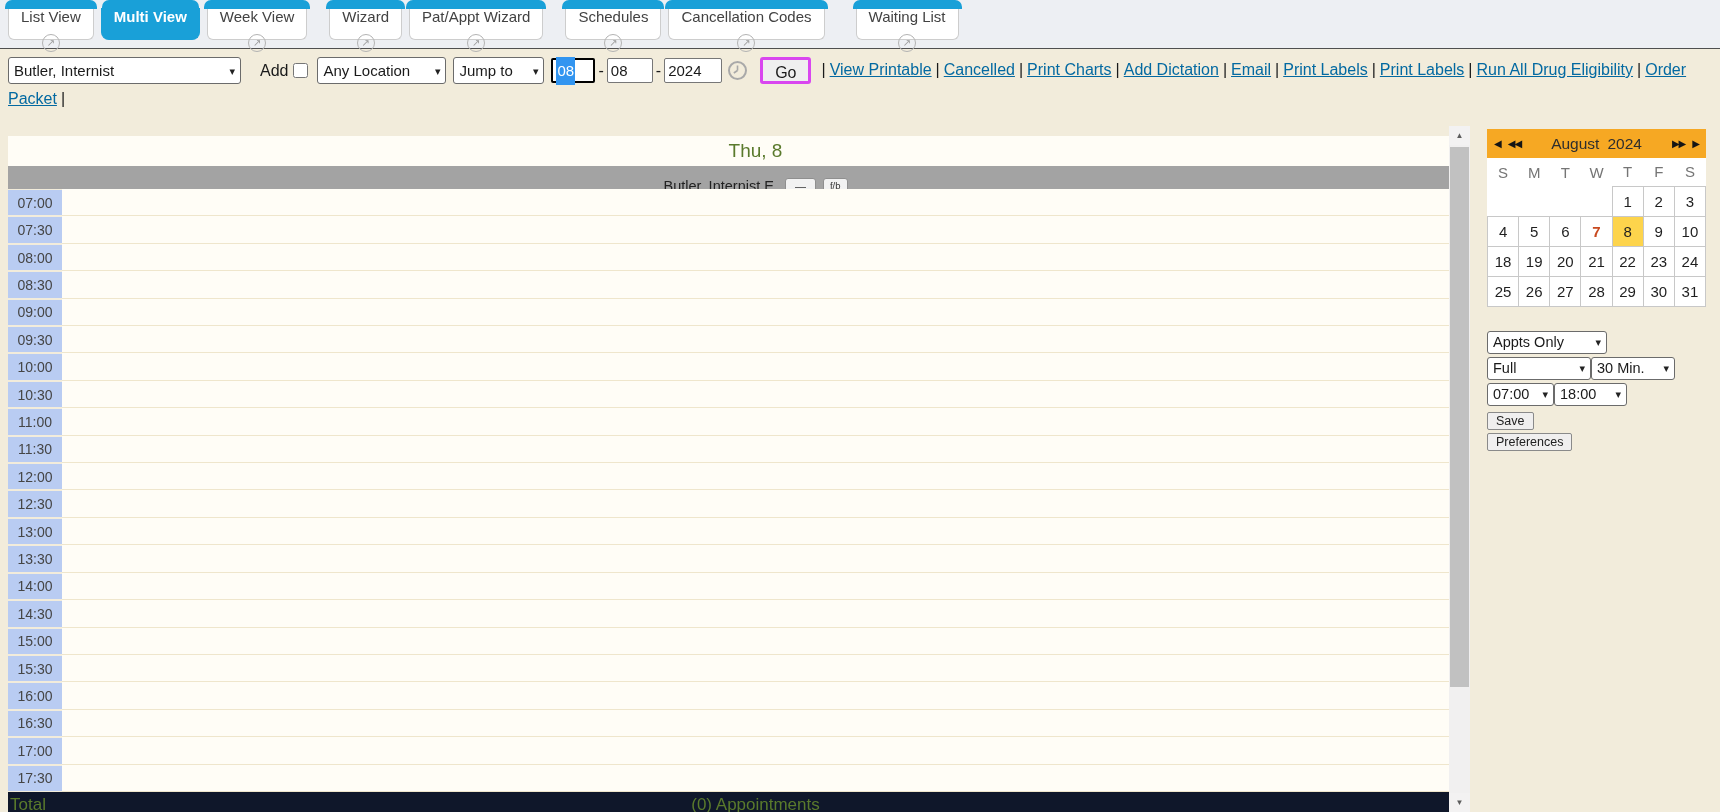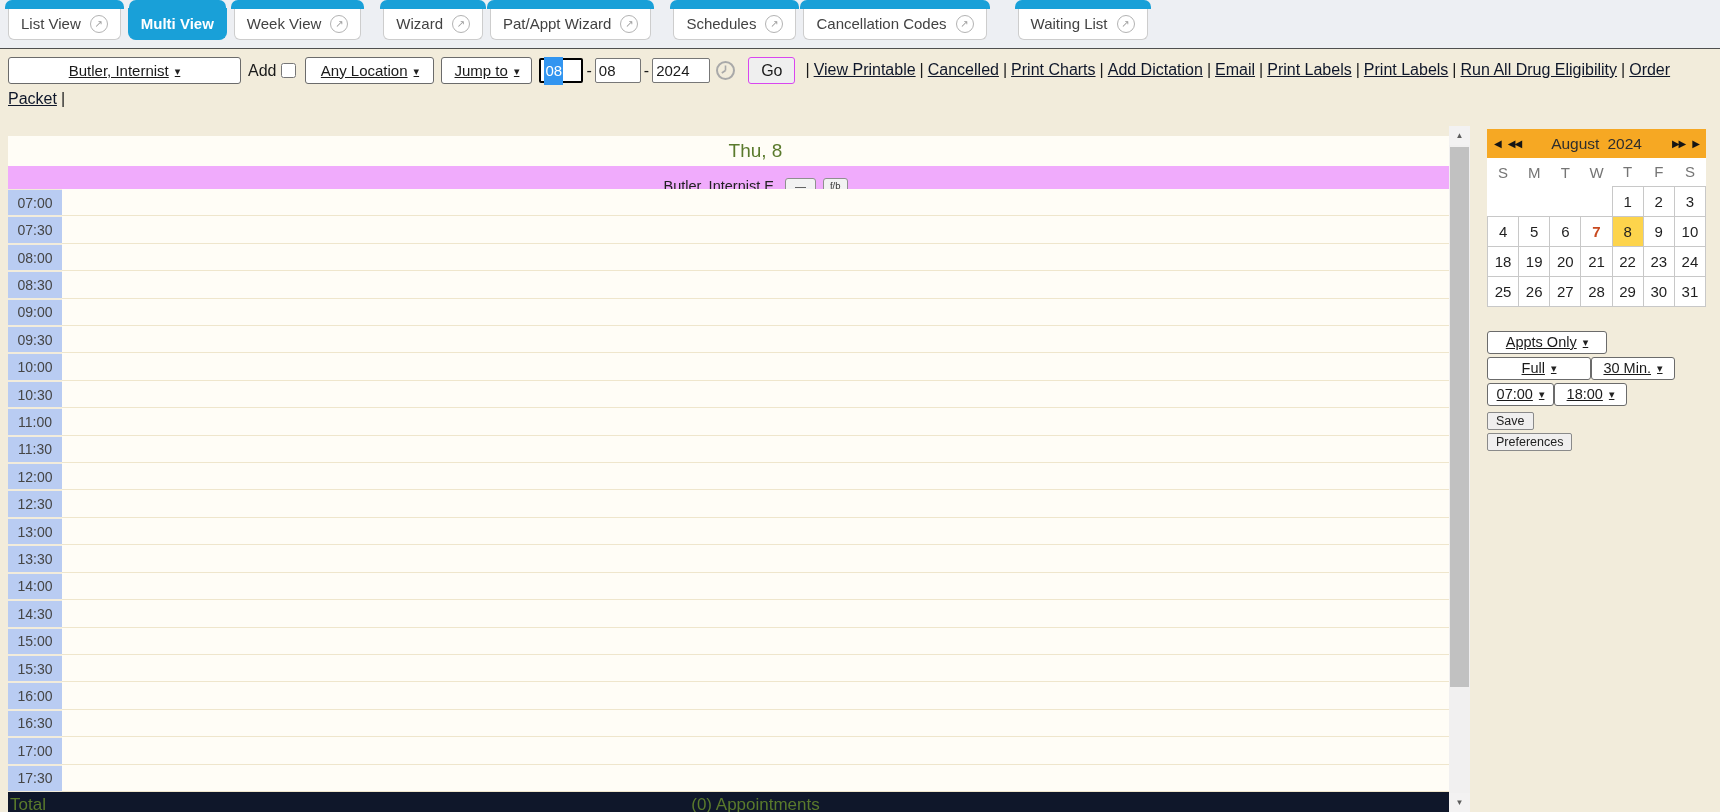--- a/index.html
+++ b/index.html
@@ -15,21 +15,21 @@
   .tabbar {
     position:absolute; top:0; left:0; width:1720px; height:49px;
     background:#edeff3; border-bottom:1px solid #4f4f4f;
     display:flex; align-items:flex-start; padding-left:8px;
   }
   .tab {
     position:relative; margin:8px 7px 0 0; height:32px;
     background:#fff; border:1px solid #cdcdcd; border-top:none;
     border-radius:0 0 6px 6px;
     display:flex; align-items:center; padding:0 12px; gap:9px;
-    font-size:15px; color:#424242; cursor:pointer; white-space:nowrap;
+    font-size:15px; color:#424242; cursor:pointer; white-space:nowrap;flex-direction:column;
   }
   .tab::before {
     content:""; position:absolute; left:-4px; right:-4px; top:-8px; height:9px;
     background:#19a0d8; border-radius:7px 7px 0 0;
   }
   .tab.active {
     background:#19a0d8; border-color:#19a0d8; color:#fff; font-weight:bold;
     border-radius:0 0 8px 8px;
   }
   .tab.active::before { left:0; right:0; }
@@ -41,54 +41,54 @@
     color:#9a9a9a; font-size:10px; line-height:16px; text-align:center;
     flex:0 0 18px;
   }
 
   
   .toolbar {
     position:absolute; top:56px; left:8px; width:1702px;
     font-size:16px; line-height:28px; color:#1a1a1a;
   }
   .ctrl {
-    display:inline-flex; align-items:center; justify-content:center;
+    display:inline-flex; align-items:center; justify-content:space-between;
     height:27px; border:1px solid #6b6b6b; background:#fff; border-radius:3px;
     padding:0 5px; font-size:15px; vertical-align:middle; margin:1px 7px 1px 0;
-    cursor:pointer; white-space:nowrap;text-decoration:underline;
+    cursor:pointer; white-space:nowrap;
   }
   .sel-arrow { font-size:11px; color:#222; margin-left:6px; }
-  .add-label { margin:0 5px 0 0; vertical-align:middle; }
+  .add-label { margin:0 5px 0 12px; vertical-align:middle; }
   .add-check { width:15px; height:15px; vertical-align:middle; margin:0 9px 0 0; }
   .dinput {
     display:inline-flex; align-items:center; height:25px; width:46px;
     border:1px solid #777; background:#fff; border-radius:2px; padding:0 3px;
     font-size:15px; vertical-align:middle;
   }
   .dinput.focused { border:2px solid #000; width:44px; }
   .dinput .seltext { background:#3295f0; color:#fff; padding:0 1px; }
   .dash { margin:0 3px; vertical-align:middle; }
   .clock { vertical-align:middle; margin:0 12px 0 5px; cursor:pointer; }
   .go-btn {
     display:inline-block; height:27px; padding:0 12px; line-height:25px;
-    background:#efefef; border:1px solid #d946ef; border-radius:3px;
+    background:#efefef; border:3px solid #d946ef; border-radius:3px;
     font-size:16px; vertical-align:middle; margin-right:6px; color:#1a1a1a; cursor:pointer;
   }
-  .tlink { color:#0f172a; text-decoration:underline; cursor:pointer; }
+  .tlink { color:#0369a1; text-decoration:underline; cursor:pointer; }
   .lsep { margin:0 4px; }
 
   
   .schedule {
     position:absolute; left:8px; top:136px; width:1441px; height:681px;
     background:#fffdf6;
   }
   .sch-h1 { height:30px; display:flex; background:#fffdf6; }
   .gut-spacer { width:54px; flex:0 0 54px; }
   .h1text { flex:1; text-align:center; font-size:19px; color:#5a7a2c; line-height:30px; }
-  .sch-h2 { height:40px; background:#f0abfc; display:flex; align-items:center; }
+  .sch-h2 { height:40px; background:#a3a3a3; display:flex; align-items:center; }
   .h2center { flex:1; display:flex; align-items:center; justify-content:center; gap:7px; }
   .prov-link { font-size:14.5px; color:#222; text-decoration:underline; cursor:pointer; }
   .mini-btn {
     height:17px; background:#f2f2f2; border:1px solid #8f8f8f; border-radius:3px;
     font-size:11px; line-height:14px; padding:0 9px; color:#333; cursor:pointer;
   }
   .fb-btn { font-size:9.5px; padding:0 6px;text-decoration:underline; }
   .sch-body { position:absolute; top:53px; bottom:25px; left:0; right:0; display:flex; }
   .gutter { width:54px; flex:0 0 54px; background:#f2ecdb; display:flex; flex-direction:column; }
   .t-label {

